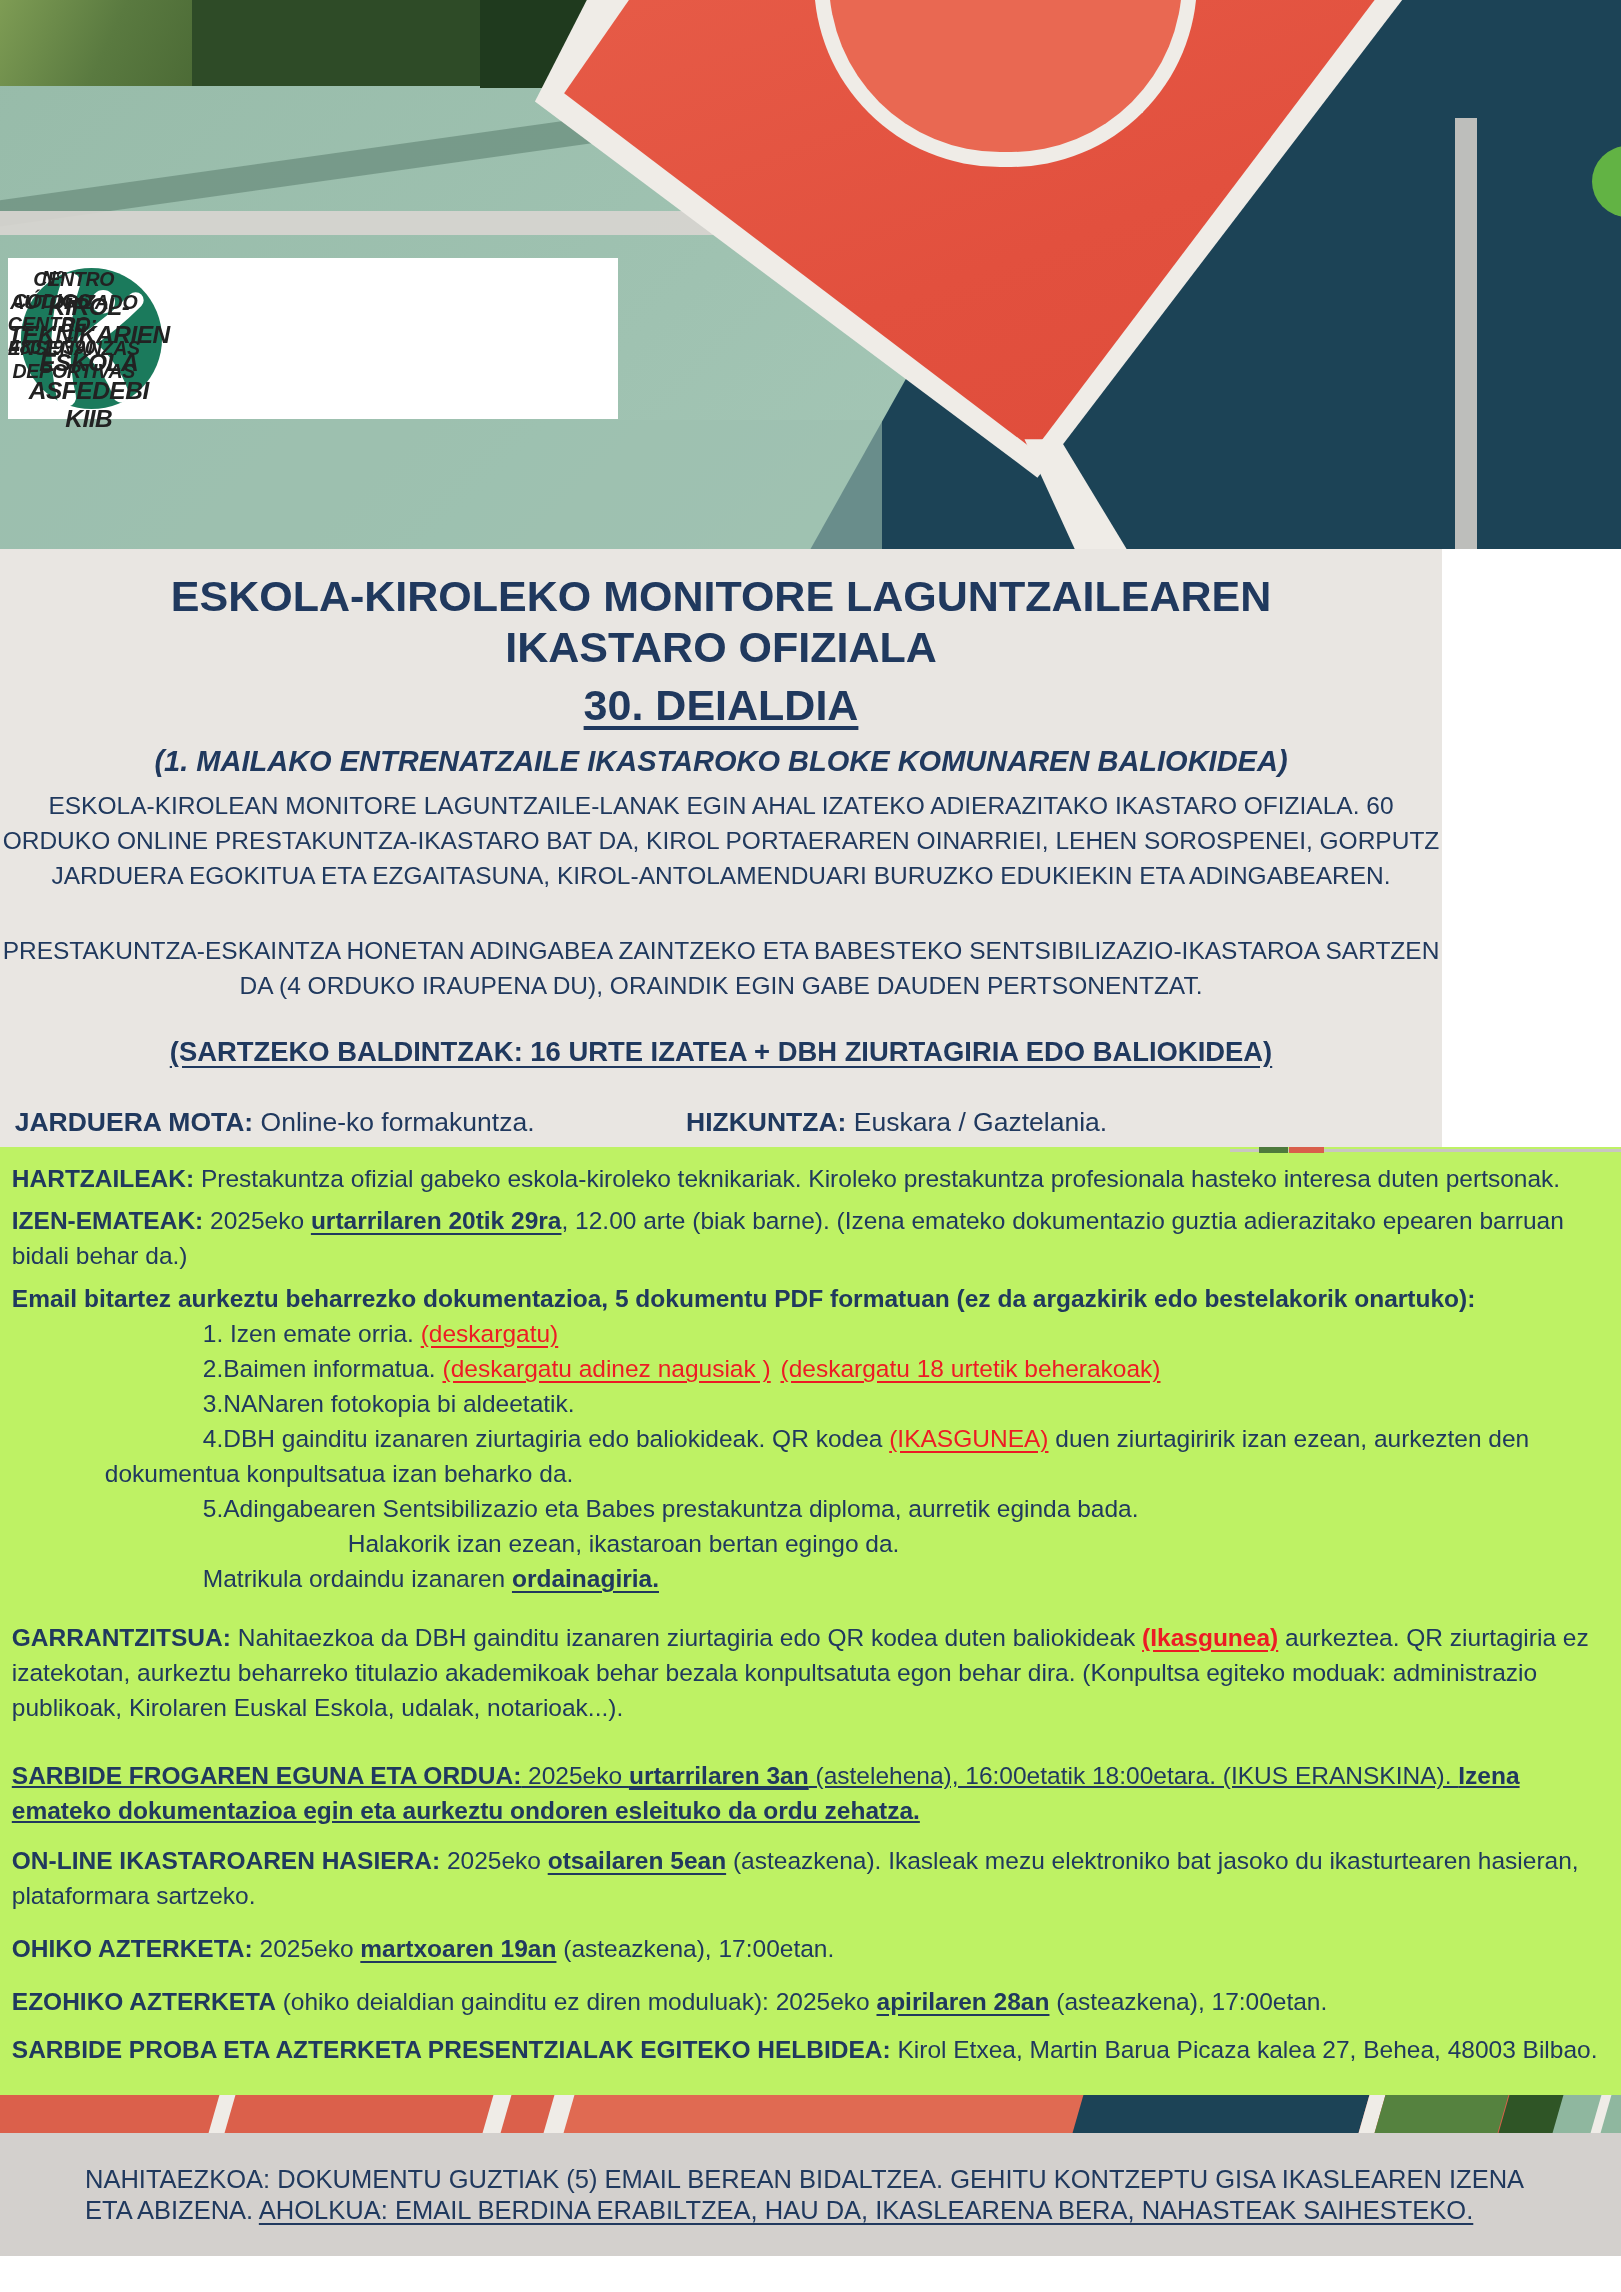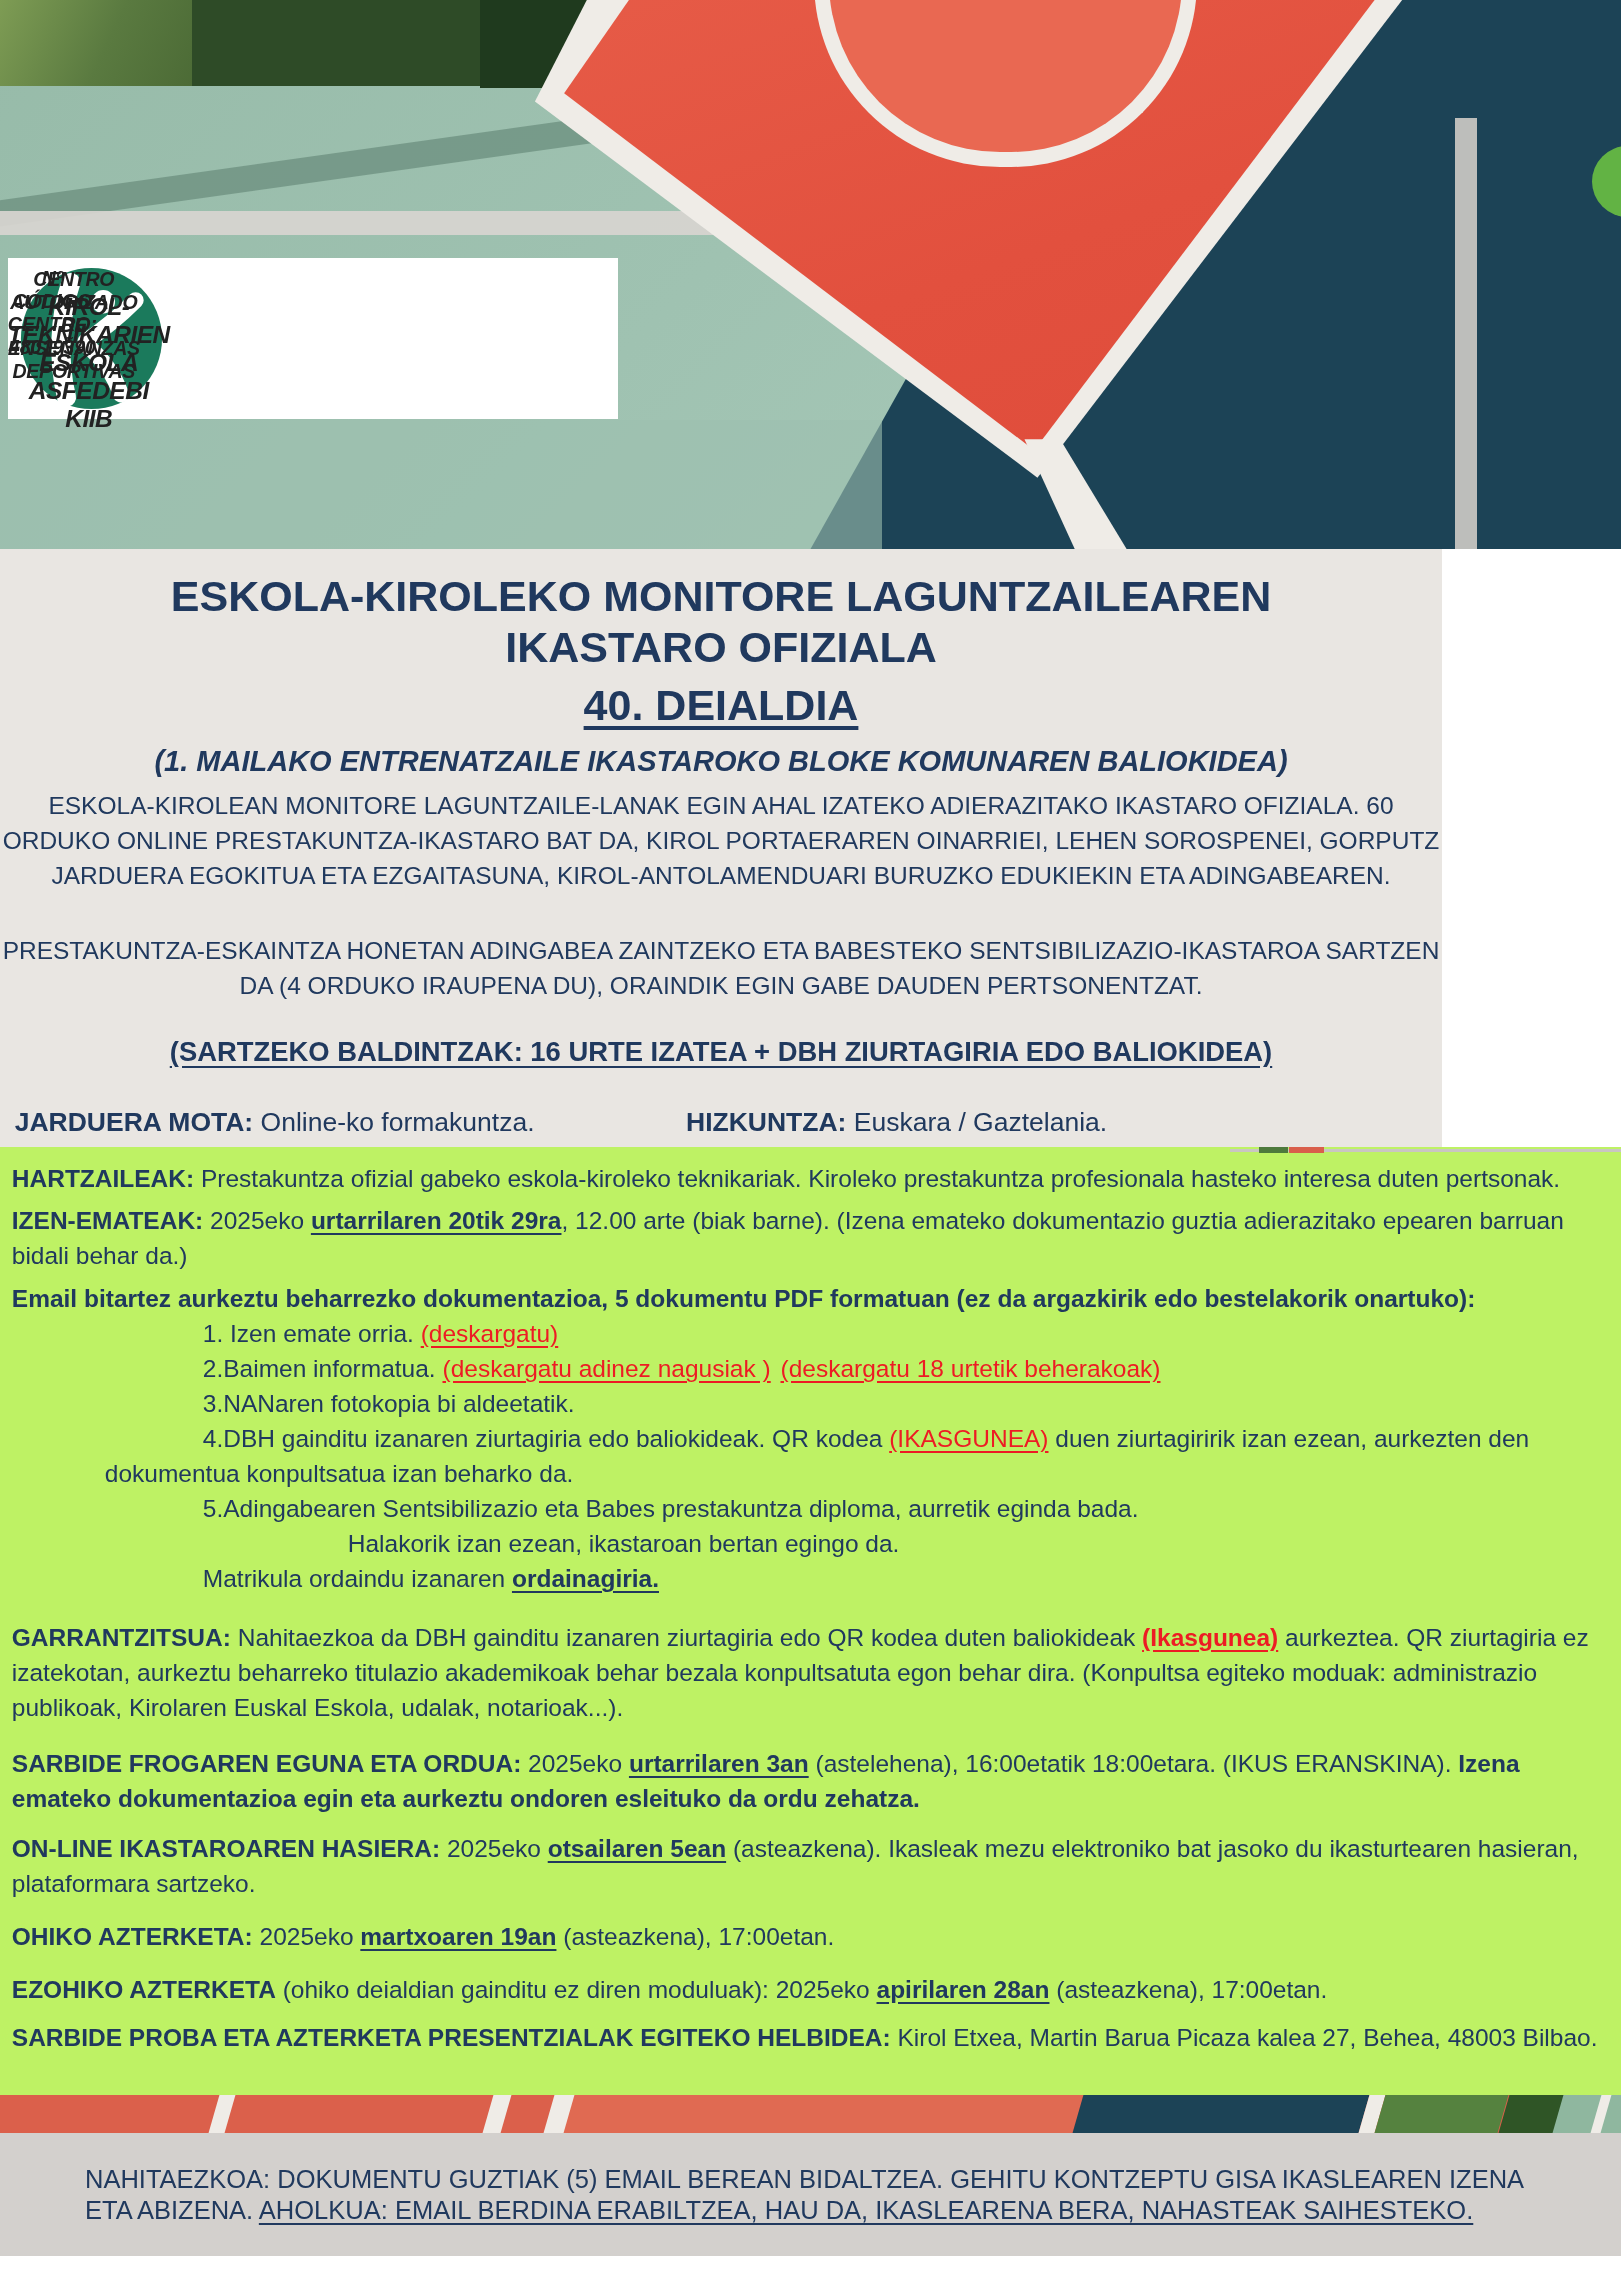--- a/index.html
+++ b/index.html
@@ -58,21 +58,21 @@
   .edge-line{position:absolute;top:2px;left:1230px;width:391px;height:2.9px;background:#c9c6c1;}
   .edge-green{position:absolute;top:0;left:1259px;width:29px;height:5.9px;background:#4e7a3c;}
   .edge-red{position:absolute;top:0;left:1289px;width:35px;height:5.9px;background:#d95f4b;}
   .lbl{font-weight:bold;}
   .bold{font-weight:bold;}
   .u{text-decoration:underline;text-underline-offset:3.9px;}
   .bu{font-weight:bold;text-decoration:underline;text-underline-offset:3.9px;}
   .red-link{color:#ed1c24;text-decoration:underline;text-underline-offset:3.9px;cursor:pointer;}
   .red-link.bold{font-weight:bold;}
   p{margin:0;}
-  .mt8{margin-top:7.8px;} .mt24{margin-top:23.5px;} .mt22{margin-top:21px;}
+  .mt8{margin-top:7.8px;} .mt24{margin-top:23.5px;} .mt22{margin-top:33px;text-decoration:underline;}
   .mt16{margin-top:15.7px;} .mt18{margin-top:17.6px;} .mt14{margin-top:13.7px;}
   .ind{padding-left:191px;}
   .ind4{padding-left:93px;text-indent:98px;}
   .ind-hala{padding-left:336px;}
   .ind-zen{padding-left:41px;}
   .linksep{margin-right:9.8px;}
   
   .track{position:relative;width:1621px;height:38px;background:#db604b;overflow:hidden;}
   .track div{position:absolute;top:-5.9px;height:50px;transform:skewX(-16deg);}
   .tl1{left:214px;width:15.7px;background:#efece7;}
@@ -121,21 +121,21 @@
       <div class="logo-text">
         <div class="logo-l1">KIROL-TEKNIKARIEN ESKOLA ASFEDEBI KIIB</div>
         <div class="logo-l2">CENTRO AUTORIZADO DE ENSEÑANZAS DEPORTIVAS</div>
         <div class="logo-l3">Nº CÓDIGO CENTRO: 48019390</div>
       </div>
     </div>
   </div>
 
   <div class="band">
     <div class="title1">ESKOLA-KIROLEKO MONITORE LAGUNTZAILEAREN IKASTARO OFIZIALA</div>
-    <div class="title2">40. DEIALDIA</div>
+    <div class="title2">30. DEIALDIA</div>
     <div class="subtitle">(1. MAILAKO ENTRENATZAILE IKASTAROKO BLOKE KOMUNAREN BALIOKIDEA)</div>
     <div class="bpara">ESKOLA-KIROLEAN MONITORE LAGUNTZAILE-LANAK EGIN AHAL IZATEKO ADIERAZITAKO IKASTARO OFIZIALA. 60 ORDUKO ONLINE PRESTAKUNTZA-IKASTARO BAT DA, KIROL PORTAERAREN OINARRIEI, LEHEN SOROSPENEI, GORPUTZ JARDUERA EGOKITUA ETA EZGAITASUNA, KIROL-ANTOLAMENDUARI BURUZKO EDUKIEKIN ETA ADINGABEAREN.</div>
     <div class="bpara bpara2">PRESTAKUNTZA-ESKAINTZA HONETAN ADINGABEA ZAINTZEKO ETA BABESTEKO SENTSIBILIZAZIO-IKASTAROA SARTZEN DA (4 ORDUKO IRAUPENA DU), ORAINDIK EGIN GABE DAUDEN PERTSONENTZAT.</div>
     <div class="req">(SARTZEKO BALDINTZAK: 16 URTE IZATEA + DBH ZIURTAGIRIA EDO BALIOKIDEA)</div>
     <div class="cols">
       <span class="col1"><span class="lbl">JARDUERA MOTA:</span><span> Online-ko formakuntza.</span></span>
       <span class="col2"><span class="lbl">HIZKUNTZA:</span><span> Euskara / Gaztelania.</span></span>
     </div>
   </div>
 

